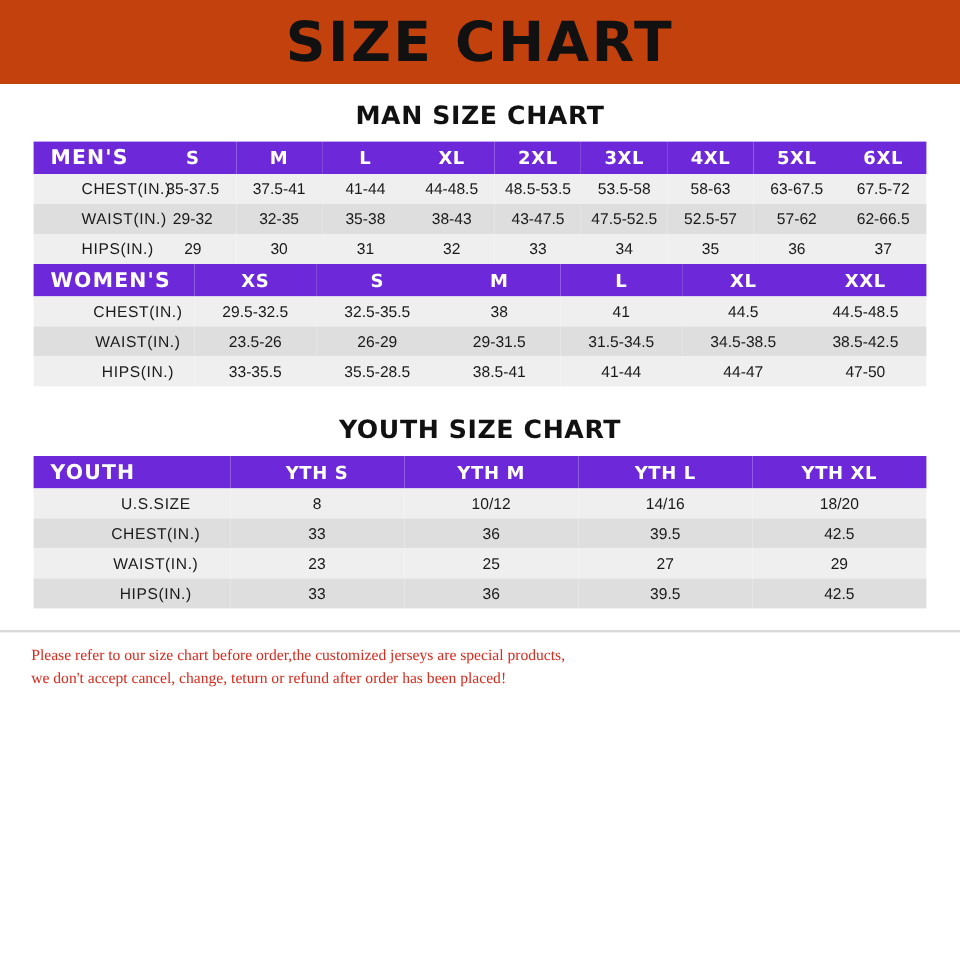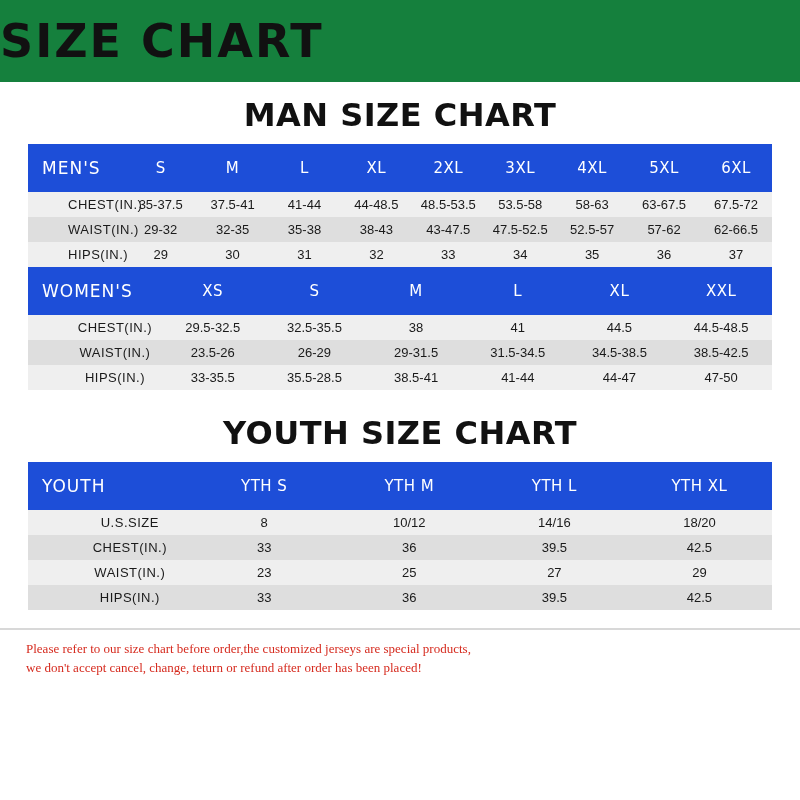--- a/index.html
+++ b/index.html
@@ -14,42 +14,42 @@
     overflow: hidden;
   }
   .page {
     width: 800px;
     height: 800px;
     position: relative;
     background: #fff;
     box-sizing: border-box;
   }
   .banner {
-    height: 82px;
-    background: #15803d;
+    height: 70px;
+    background: #c2410c;
     display: flex;
     align-items: center;
-    justify-content: flex-start;
+    justify-content: center;
   }
   .banner-title {
     font-family: "DejaVu Sans", sans-serif;
     font-weight: bold;
     font-size: 46px;
     letter-spacing: 2px;
     color: #111111;
     line-height: 1;
   }
   .section {
     padding: 0 28px;
   }
   .section-title {
     text-align: center;
     font-family: "DejaVu Sans", sans-serif;
     font-weight: bold;
-    font-size: 32px;
+    font-size: 21px;
     color: #111111;
     letter-spacing: 0.5px;
   }
   .t-man .section-title { margin: 14px 0 10px; }
   .t-women .section-title { margin: 22px 0 10px; }
   .t-youth .section-title { margin: 24px 0 10px; }
 
   table.sizetable {
     border-collapse: collapse;
     width: 100%;
@@ -58,25 +58,25 @@
   table.sizetable td {
     text-align: center;
     font-size: 13px;
     color: #1a1a1a;
     font-family: "Liberation Sans", sans-serif;
     padding: 0;
     height: 25px;
     vertical-align: middle;
   }
   table.sizetable thead td {
-    background: #1d4ed8;
+    background: #6d28d9;
     color: #ffffff;
-    font-weight: normal;
+    font-weight: bold;
     font-size: 15px;
-    height: 48px;
+    height: 27px;
     letter-spacing: 0.5px;
   }
   table.sizetable thead td.hcell {
     font-family: "DejaVu Sans", sans-serif;
     font-size: 15px;
   }
   table.sizetable thead td.first {
     text-align: left;
     padding-left: 14px;
     font-size: 17px;

